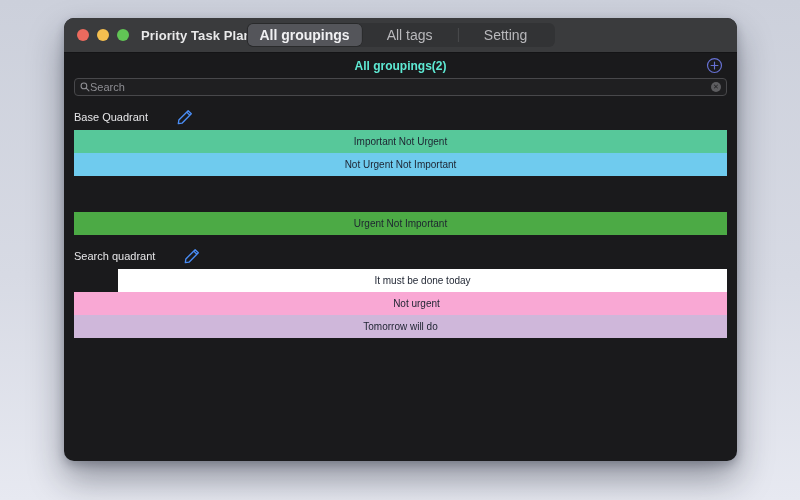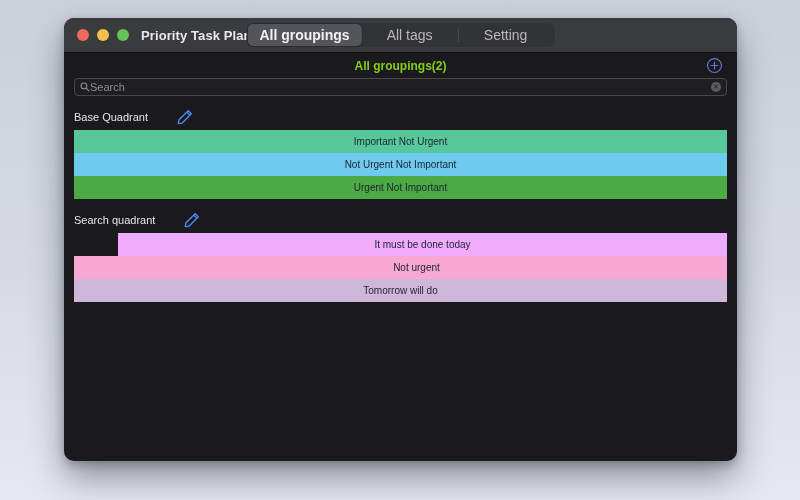--- a/index.html
+++ b/index.html
@@ -19,21 +19,21 @@
     display:flex;align-items:stretch;background:#323335;border-radius:6px;padding:1px;height:22px;}
   .segment{display:flex;align-items:center;justify-content:center;min-width:72px;padding:0 12px;
     font-size:14px;color:#b9b9bc;border-radius:5px;position:relative;cursor:default;}
   .segment.active{background:#54555a;color:#f0f0f2;font-weight:bold;
     box-shadow:0 0 0 .5px rgba(0,0,0,.35);}
   .segment:not(.active)+.segment:not(.active)::before{content:"";position:absolute;left:0;top:4px;bottom:4px;
     width:1px;background:#4a4b4e;}
   
   .content{padding:0 10px;}
   .listheader{height:25px;display:flex;align-items:center;justify-content:center;position:relative;}
-  .listheader .htitle{font-size:12px;font-weight:bold;color:#84cc16;}
+  .listheader .htitle{font-size:12px;font-weight:bold;color:#5eead4;}
   .plus-btn{position:absolute;right:4px;top:50%;transform:translateY(-50%);width:18px;height:18px;
     display:flex;align-items:center;justify-content:center;cursor:pointer;}
   
   .searchbar{height:16px;background:#1f1f21;border:1px solid #48484b;border-radius:4px;
     display:flex;align-items:center;padding:0 5px;gap:0;}
   .searchbar input{flex:1;background:transparent;border:0;outline:none;color:#d5d5d7;
     font-size:11px;font-family:"Liberation Sans",sans-serif;padding:0;}
   .searchbar input::placeholder{color:#8e8e93;}
   .clear-btn{width:10px;height:10px;border-radius:50%;background:#5d5d60;color:#222224;
     font-size:7px;line-height:10px;text-align:center;flex:0 0 auto;cursor:pointer;}
@@ -90,32 +90,32 @@
       <span class="pencil">
         <svg width="18" height="18" viewBox="0 0 24 24">
           <path d="M16.2 3.6l4.2 4.2L8 20.2l-4.9.7.7-4.9L16.2 3.6z" fill="none" stroke="#4a8df5" stroke-width="1.8" stroke-linejoin="round"></path>
           <path d="M14.3 5.5l4.2 4.2" stroke="#4a8df5" stroke-width="1.8"></path>
         </svg>
       </span>
     </div>
     <div class="quadgrid">
       <div class="cell" style="background: rgb(87, 200, 154);">Important Not Urgent</div>
       <div class="cell" style="background: rgb(111, 203, 238);">Not Urgent Not Important</div>
-      <div class="cell" style="background: rgb(76, 170, 69);">Urgent Not Important</div>
+      <div class="cell" style="background: rgb(76, 170, 69); margin-top: 36px;">Urgent Not Important</div>
     </div>
 
     <div class="section-label">
       <span class="section-name">Search quadrant</span>
       <span class="pencil">
         <svg width="18" height="18" viewBox="0 0 24 24">
           <path d="M16.2 3.6l4.2 4.2L8 20.2l-4.9.7.7-4.9L16.2 3.6z" fill="none" stroke="#4a8df5" stroke-width="1.8" stroke-linejoin="round"></path>
           <path d="M14.3 5.5l4.2 4.2" stroke="#4a8df5" stroke-width="1.8"></path>
         </svg>
       </span>
     </div>
     <div class="quadgrid">
-      <div class="cell" style="background: #f0abfc; margin-left: 44px;">It must be done today</div>
+      <div class="cell" style="background: #ffffff; margin-left: 44px;">It must be done today</div>
       <div class="cell" style="background: #f9a8d4; padding-left: 32px;">Not urgent</div>
       <div class="cell" style="background: rgb(207, 183, 218);">Tomorrow will do</div>
     </div>
 
   </div>
 </div>
 
 </body></html>

